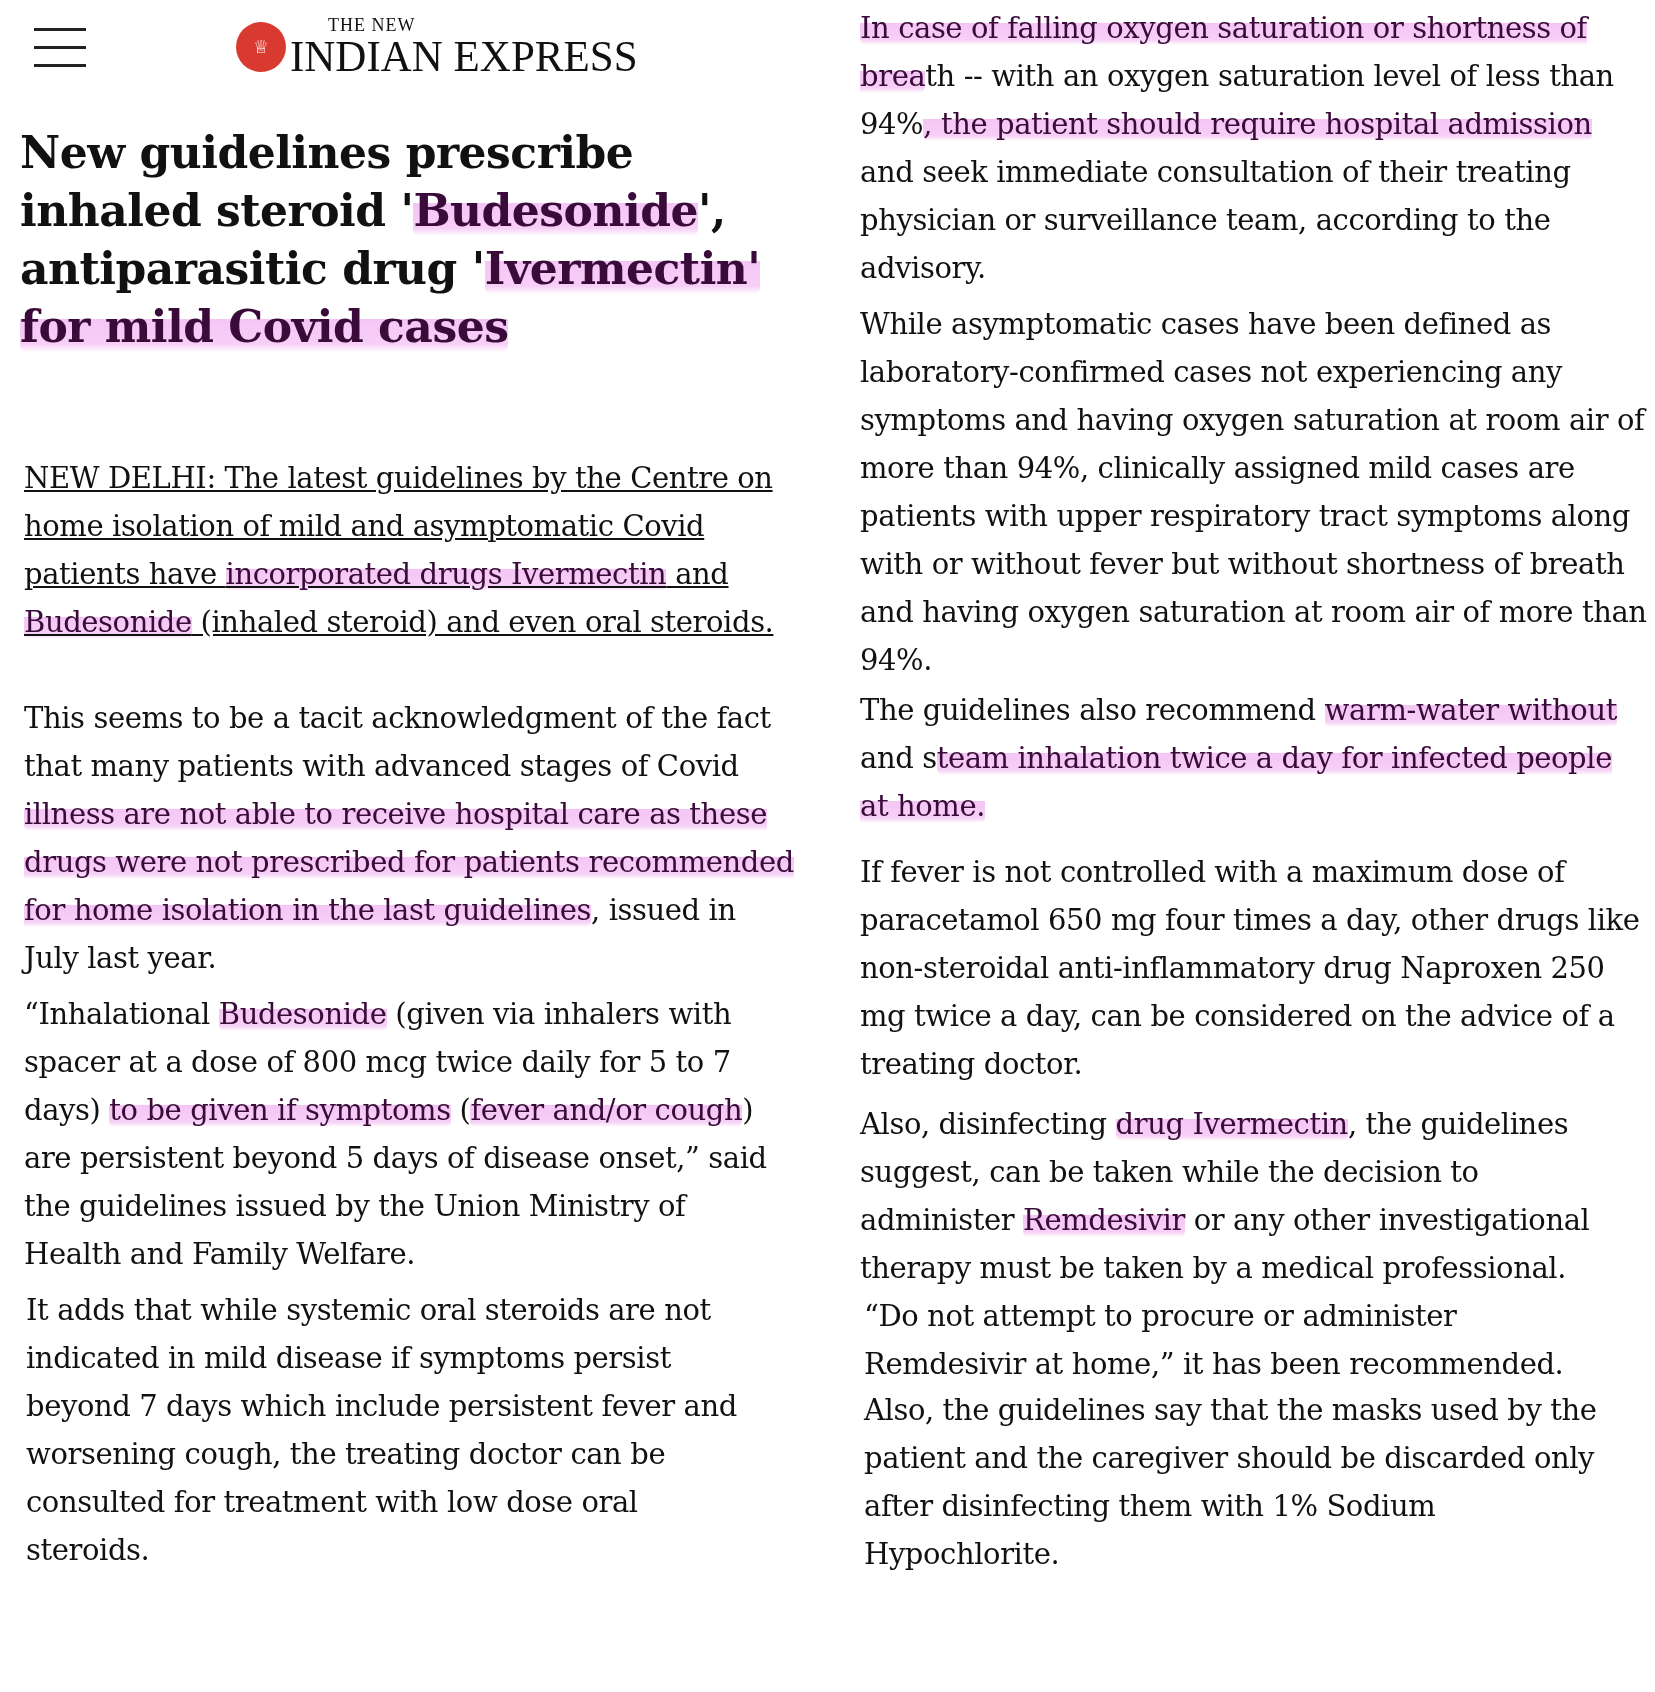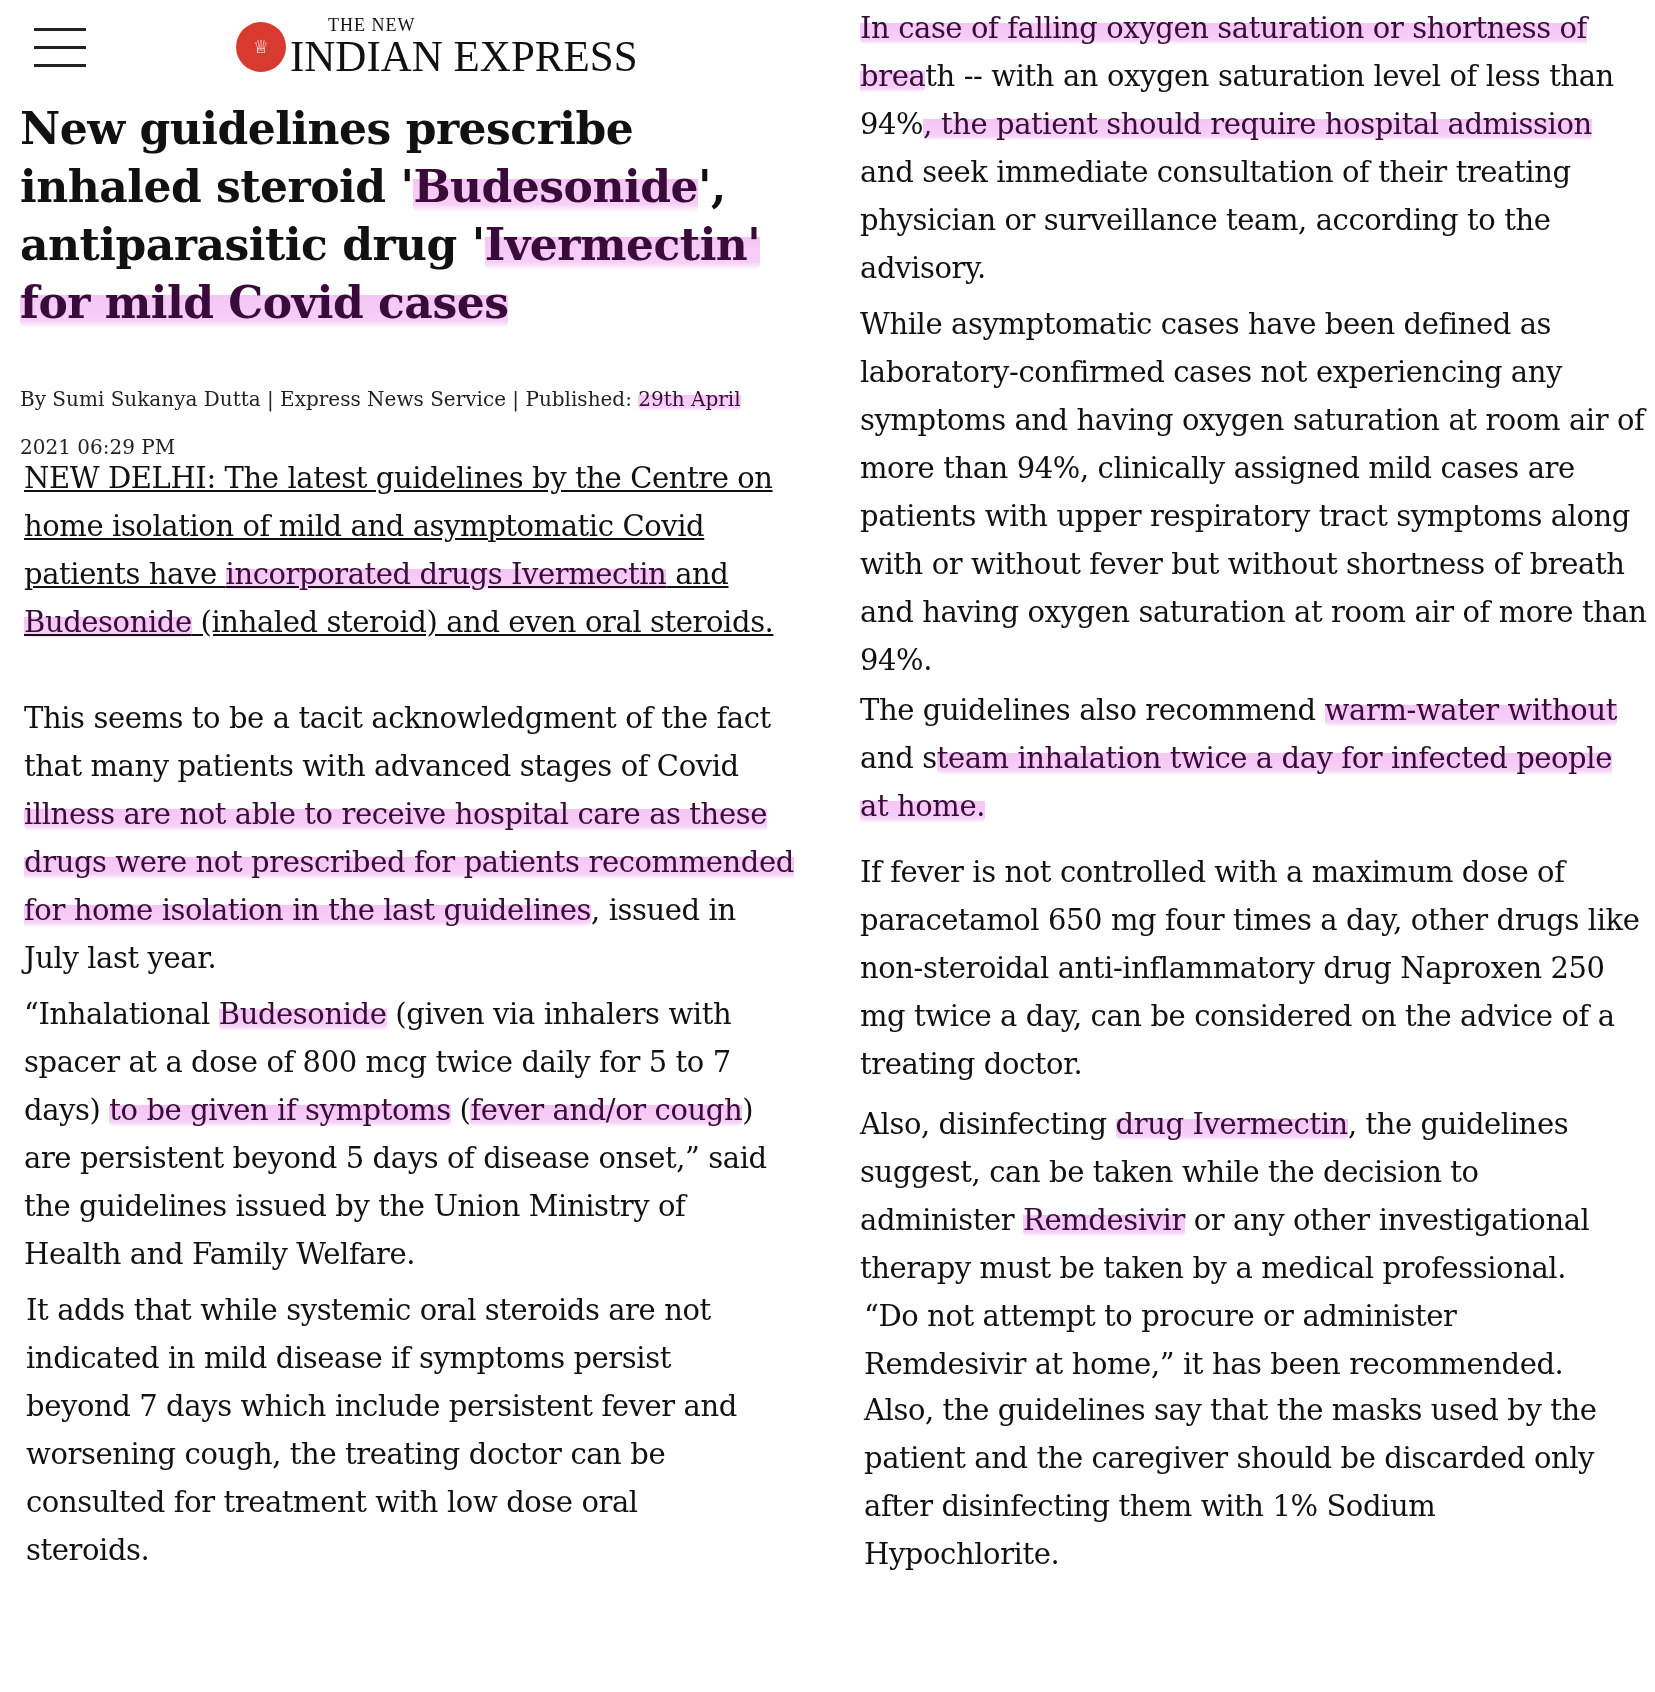--- a/index.html
+++ b/index.html
@@ -12,21 +12,21 @@
   .topbar { position: relative; height: 110px; }
   .hamburger { position: absolute; left: 34px; top: 28px; width: 52px; height: 40px; cursor: pointer; }
   .hamburger span { display: block; height: 3px; background: #222; margin-bottom: 15px; }
   .logo { position: absolute; left: 236px; top: 16px; display: flex; align-items: center; }
   .logo-circle { width: 50px; height: 50px; border-radius: 50%; background: #d93a2f;
                  display: flex; align-items: center; justify-content: center; color: #fff; font-size: 18px; }
   .logo-text { margin-left: 4px; line-height: 1; }
   .logo-small { font-family: "Liberation Serif", serif; font-size: 18px; letter-spacing: 1px; margin-left: 38px; }
   .logo-big { font-family: "Liberation Serif", serif; font-size: 43px; letter-spacing: 0px; font-weight: normal; transform: scaleY(1.05); }
 
-  h1.headline { position: absolute; left: 20px; top: 100px; width: 780px; margin: 0;
+  h1.headline { position: absolute; left: 20px; top: 124px; width: 780px; margin: 0;
                 font-family: "DejaVu Serif", serif; font-weight: bold; font-size: 44px; line-height: 58px; color: #111; letter-spacing: -0.5px; }
   .byline { position: absolute; left: 20px; top: 375px; width: 760px;
             font-family: "DejaVu Serif", serif; font-size: 20px; line-height: 48px; color: #222; }
   .body-text { font-family: "DejaVu Serif", serif; font-size: 29px; line-height: 48px; color: #111; margin: 0; letter-spacing: -0.4px; }
   .hl { background: linear-gradient(to bottom, transparent 35%, rgba(236,150,236,0.55) 35%, rgba(236,150,236,0.45) 85%, transparent 100%);
         color: #3a0a3a; border-radius: 6px; }
   .p { position: absolute; }
 </style>
 </head>
 <body>
@@ -42,23 +42,20 @@
       <div class="logo-circle">♕</div>
       <div class="logo-text">
         <div class="logo-small">THE NEW</div>
         <div class="logo-big">INDIAN EXPRESS</div>
       </div>
     </div>
   </div>
 
   <h1 class="headline"><span>New guidelines prescribe inhaled steroid '</span><span class="hl">Budesonide</span><span>', antiparasitic drug '</span><span class="hl">Ivermectin'</span><span> </span><span class="hl">for mild Covid cases</span></h1>
 
-  <div class="byline">
-    <span>By Sumi Sukanya Dutta</span><span> | </span><span>Express News Service</span><span> |  </span><span>Published: </span><span class="hl">29th April</span><span> 2021 06:29 PM</span>
-  </div>
 
   <p class="body-text p" style="left:24px; top:454px; width:760px;text-decoration:underline;"><span>NEW DELHI: The latest guidelines by the Centre on home isolation of mild and asymptomatic Covid patients have </span><span class="hl">incorporated drugs Ivermectin</span><span> and </span><span class="hl">Budesonide</span><span> (inhaled steroid) and even oral steroids.</span></p>
 
   <p class="body-text p" style="left:24px; top:694px; width:770px;"><span>This seems to be a tacit acknowledgment of the fact that many patients with advanced stages of Covid </span><span class="hl">illness are not able to receive hospital care as these drugs were not prescribed for patients recommended for home isolation in the last guidelines</span><span>, issued in July last year.</span></p>
 
   <p class="body-text p" style="left:24px; top:990px; width:760px;"><span>“Inhalational </span><span class="hl">Budesonide</span><span> (given via inhalers with spacer at a dose of 800 mcg twice daily for 5 to 7 days) </span><span class="hl">to be given if symptoms</span><span> (</span><span class="hl">fever and/or cough</span><span>) are persistent beyond 5 days of disease onset,” said the guidelines issued by the Union Ministry of Health and Family Welfare.</span></p>
 
   <p class="body-text p" style="left:26px; top:1266px; width:740px;margin-top:20px;"><span>It adds that while systemic oral steroids are not indicated in mild disease if symptoms persist beyond 7 days which include persistent fever and worsening cough, the treating doctor can be consulted for treatment with low dose oral steroids.</span></p>
 </div>
 

